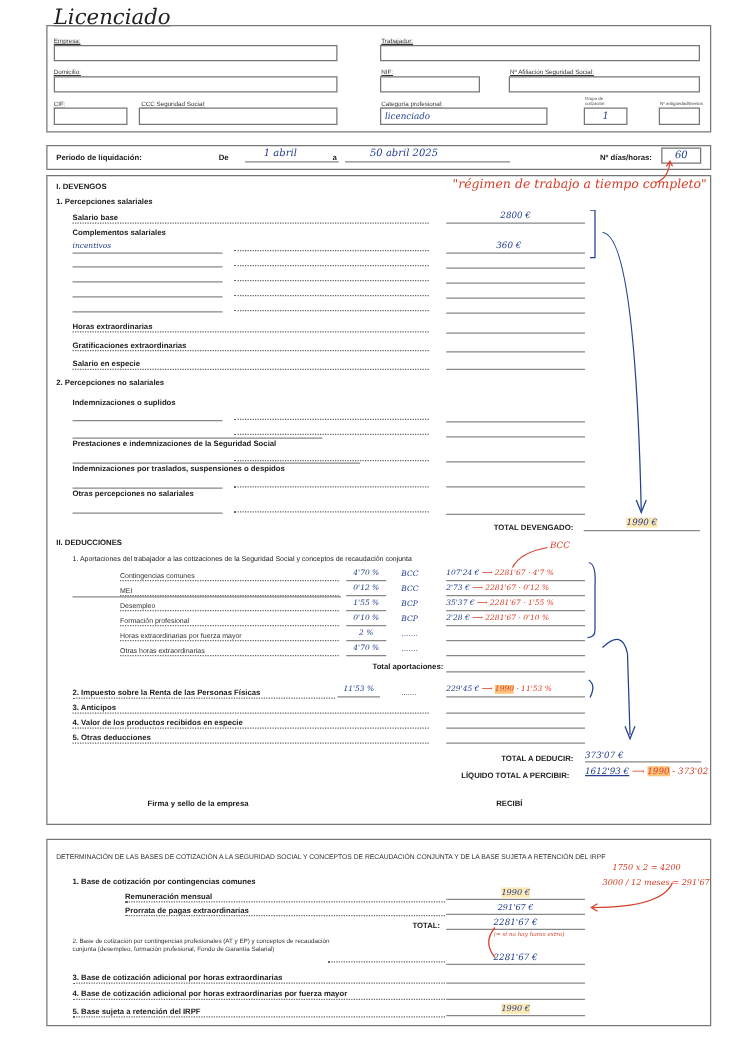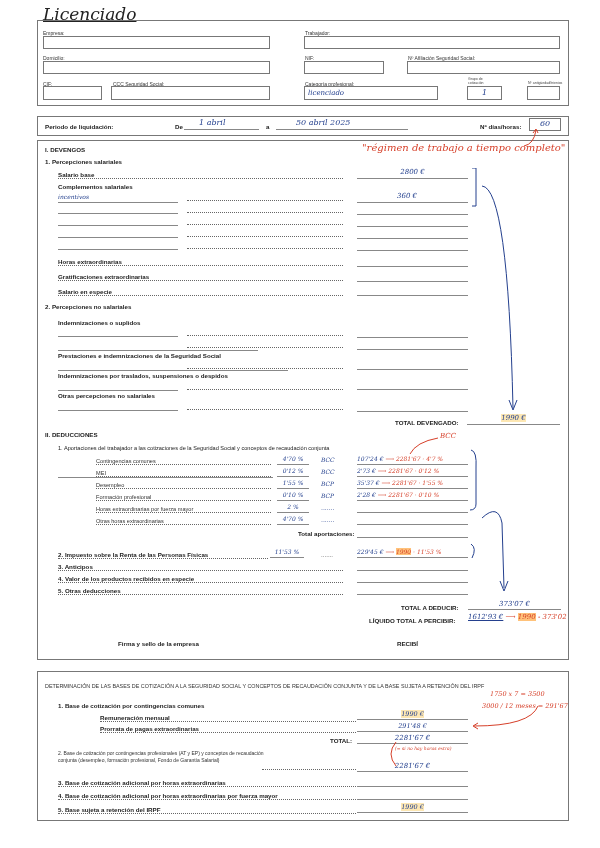--- a/index.html
+++ b/index.html
@@ -42,21 +42,21 @@
 <div class="abs lbl" style="left:305px;top:81px">Categoría profesional:</div>
 <div class="abs box hand blue" style="left:304px;top:86px;width:134px;height:14px;font-size:7px;padding:2px 3px">licenciado</div>
 <div class="abs" style="left:468px;top:77px;width:30px;font-size:3.5px;color:#444;line-height:4px">Grupo de cotización</div>
 <div class="abs box hand blue" style="left:467px;top:86px;width:35px;height:14px;font-size:8px;text-align:center;padding-top:1px">1</div>
 <div class="abs" style="left:528px;top:81px;font-size:3.5px;color:#444">Nº antigüedad/trienios</div>
 <div class="abs box" style="left:527px;top:86px;width:33px;height:14px"></div>
 
 <div class="abs frame" style="left:37px;top:116px;width:532px;height:20px"></div>
 <div class="abs sm b" style="left:45px;top:123px">Periodo de liquidación:</div>
 <div class="abs sm b" style="left:175px;top:123px">De</div>
-<div class="abs line hand blue" style="left:184px;top:118px;width:75px;height:12px;font-size:8px;padding-left:15px">1 abril</div>
+<div class="abs line hand blue" style="left:196px;top:118px;width:75px;height:12px;font-size:8px;padding-left:15px">1 abril</div>
 <div class="abs sm b" style="left:266px;top:123px">a</div>
 <div class="abs line hand blue" style="left:276px;top:118px;width:132px;height:12px;font-size:8px;padding-left:20px">50 abril  2025</div>
 <div class="abs sm b" style="left:480px;top:123px">Nº días/horas:</div>
 <div class="abs box hand blue" style="left:529px;top:118px;width:32px;height:13px;font-size:8px;text-align:center">60</div>
 
 <div class="abs frame" style="left:37px;top:140px;width:532px;height:520px"></div>
 <div class="abs hand red" style="left:362px;top:142px;font-size:10px">"régimen de trabajo a tiempo completo"</div>
 <svg class="abs" style="left:520px;top:128px" width="30" height="22">
     <path d="M4 18 Q14 16 16 2" stroke="#d6402a" fill="none" stroke-width="1"></path>
     <path d="M13 5 L16 1 L18 5" stroke="#d6402a" fill="none" stroke-width="1"></path>
@@ -166,35 +166,35 @@
 <div class="abs sm" style="left:321px;top:551px">.......</div>
 <div class="abs line hand" style="left:357px;top:548px;width:111px;height:10px;font-size:6px"><span class="blue">229'45 €</span><span class="red"> ⟶ </span><span class="red hlo">1990</span><span class="red"> · 11'53 %</span></div>
 <div class="abs sm b dots" style="left:58px;top:563px;width:285px">3. Anticipos</div>
 <div class="abs line" style="left:357px;top:570px;width:111px"></div>
 <div class="abs sm b dots" style="left:58px;top:575px;width:285px">4. Valor de los productos recibidos en especie</div>
 <div class="abs line" style="left:357px;top:582px;width:111px"></div>
 <div class="abs sm b dots" style="left:58px;top:587px;width:285px">5. Otras deducciones</div>
 <div class="abs line" style="left:357px;top:594px;width:111px"></div>
 
 <div class="abs sm b" style="left:401px;top:604px">TOTAL A DEDUCIR:</div>
-<div class="abs line hand blue" style="left:468px;top:600px;width:93px;height:10px;font-size:7px;text-align:center">373'07 €</div>
+<div class="abs line hand blue" style="left:468px;top:600px;width:93px;height:10px;font-size:7px;text-align:left">373'07 €</div>
 <div class="abs sm b" style="left:369px;top:617px">LÍQUIDO TOTAL A PERCIBIR:</div>
 <div class="abs hand" style="left:468px;top:613px;font-size:7px;white-space:nowrap"><span class="blue" style="text-decoration:underline">1612'93 €</span><span class="red"> ⟶ </span><span class="red hlo">1990</span><span class="red"> - 373'02</span></div>
 <div class="abs sm b" style="left:118px;top:640px">Firma y sello de la empresa</div>
 <div class="abs sm b" style="left:397px;top:640px">RECIBÍ</div>
 
 <div class="abs frame" style="left:37px;top:671px;width:532px;height:150px"></div>
 <div class="abs" style="left:45px;top:683px;width:515px;font-size:5.4px;color:#333;line-height:7px">DETERMINACIÓN DE LAS BASES DE COTIZACIÓN A LA SEGURIDAD SOCIAL Y CONCEPTOS DE RECAUDACIÓN CONJUNTA Y DE LA BASE SUJETA A RETENCIÓN DEL IRPF</div>
-<div class="abs hand red" style="left:490px;top:690px;font-size:6.5px">1750 x 7 = 3500</div>
+<div class="abs hand red" style="left:490px;top:690px;font-size:6.5px">1750 x 2 = 4200</div>
 <div class="abs hand red" style="left:482px;top:702px;font-size:6.5px">3000 / 12 meses = 291'67</div>
 <div class="abs sm b" style="left:58px;top:702px">1. Base de cotización por contingencias comunes</div>
 <div class="abs sm b dots" style="left:100px;top:714px;width:256px">Remuneración mensual</div>
 <div class="abs line hand blue" style="left:357px;top:710px;width:111px;height:10px;font-size:6.5px;text-align:center"><span class="hl">1990 €</span></div>
 <div class="abs sm b dots" style="left:100px;top:725px;width:256px">Prorrata de pagas extraordinarias</div>
-<div class="abs line hand blue" style="left:357px;top:722px;width:111px;height:10px;font-size:6.5px;text-align:center">291'48 €</div>
+<div class="abs line hand blue" style="left:357px;top:722px;width:111px;height:10px;font-size:6.5px;text-align:center">291'67 €</div>
 <svg class="abs" style="left:470px;top:704px" width="72" height="26">
     <path d="M68 2 Q60 22 4 22" stroke="#d6402a" fill="none" stroke-width="1"></path>
     <path d="M8 19 L3 22 L8 25" stroke="#d6402a" fill="none" stroke-width="1"></path>
   </svg>
 <div class="abs sm b" style="left:330px;top:737px">TOTAL:</div>
 <div class="abs line hand blue" style="left:357px;top:734px;width:111px;height:10px;font-size:7px;text-align:center">2281'67 €</div>
 <div class="abs hand red" style="left:395px;top:746px;font-size:4.5px">(= si no hay horas extra)</div>
 <svg class="abs" style="left:386px;top:740px" width="14" height="30">
     <path d="M10 2 Q0 14 10 26" stroke="#d6402a" fill="none" stroke-width="1"></path>
   </svg>

